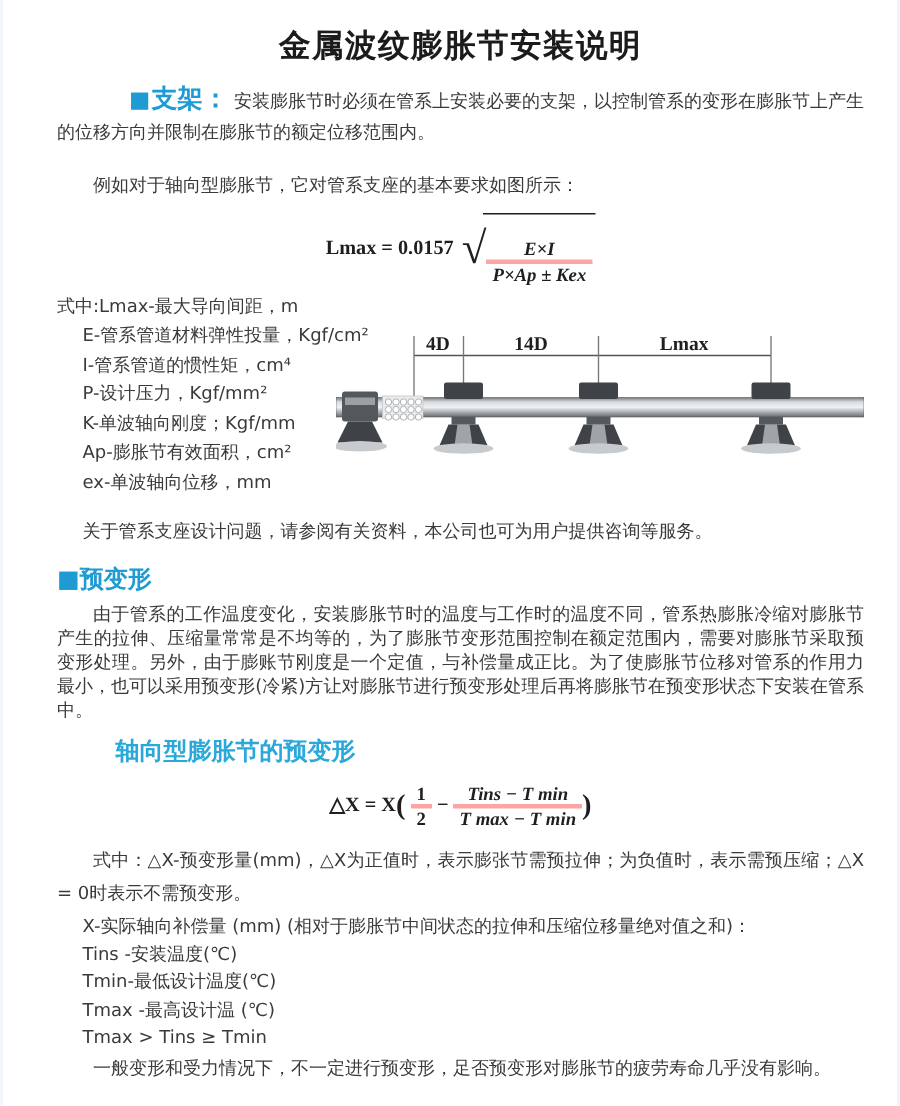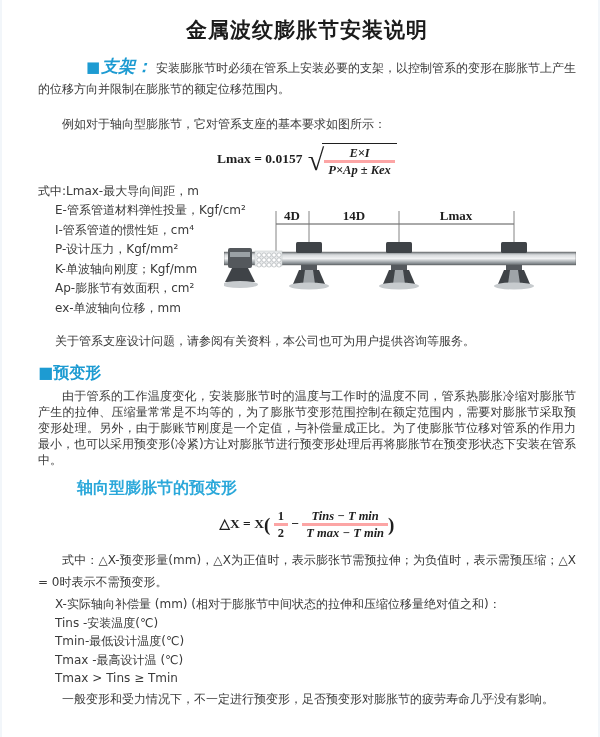--- a/index.html
+++ b/index.html
@@ -6,34 +6,34 @@
   body{
     width:600px;height:737px;background:#ffffff;overflow:hidden;
     font-family:"DejaVu Sans",sans-serif;color:#3a3a3a;
     border-left:2px solid #f2f6fa;border-right:2px solid #f2f6fa;box-sizing:border-box;
   }
   .page{position:relative;width:596px;height:737px;padding:10px 22px 0 36px;box-sizing:border-box;}
   .title{
     margin:6px 0 12px;text-align:center;font-size:21px;font-weight:bold;color:#1b1b1b;letter-spacing:1px;
   }
   .para{margin:0;font-size:12px;line-height:21px;text-align:justify;}
-  .sec-head{color:#1d9bd2;font-weight:bold;font-size:17px;font-style:italic;}
+  .sec-head{color:#1d9bd2;font-weight:bold;font-size:17px;}
   .sec-head .bullet{font-size:15px;margin-right:1px;}
   .indent1{text-indent:48px;}
   .indent2{text-indent:24px;}
   .example{margin-top:14px;}
   .formula{
     text-align:center;font-family:"Liberation Serif",serif;font-weight:bold;color:#1f1f1f;
     font-size:13.5px;margin:8px 0 4px;
   }
   .frac{display:inline-block;vertical-align:middle;text-align:center;line-height:1.15;font-size:12.5px;}
   .frac .num{display:block;padding:0 4px;}
   .frac .den{display:block;border-top:3px solid #fca5a5;padding:0 4px;}
   .radical{font-size:30px;font-weight:400;vertical-align:middle;margin:0 -2px 0 2px;line-height:0;}
-  .radicand{display:inline-block;border-top:1.4px solid #1f1f1f;vertical-align:middle;padding:2px 2px 0 2px;}
+  .radicand{display:inline-block;border-top:1.4px solid #1f1f1f;vertical-align:middle;padding:16px 2px 0 2px;}
   .ital{font-style:italic;}
   .paren{font-size:19px;vertical-align:middle;font-weight:bold;}
   .params-wrap{position:relative;margin-top:3px;min-height:148px;}
   .param-line{display:block;font-size:12px;line-height:19.5px;white-space:nowrap;}
   .param-line.lead{margin-left:0;}
   .param-line.sub{margin-left:17px;}
   .diagram{position:absolute;top:26px;right:0;width:352px;height:96px;}
   .note-line{font-size:12px;line-height:20px;margin:1px 0 0;}
   .ml17{margin-left:17px;}
   .blue-h2{

